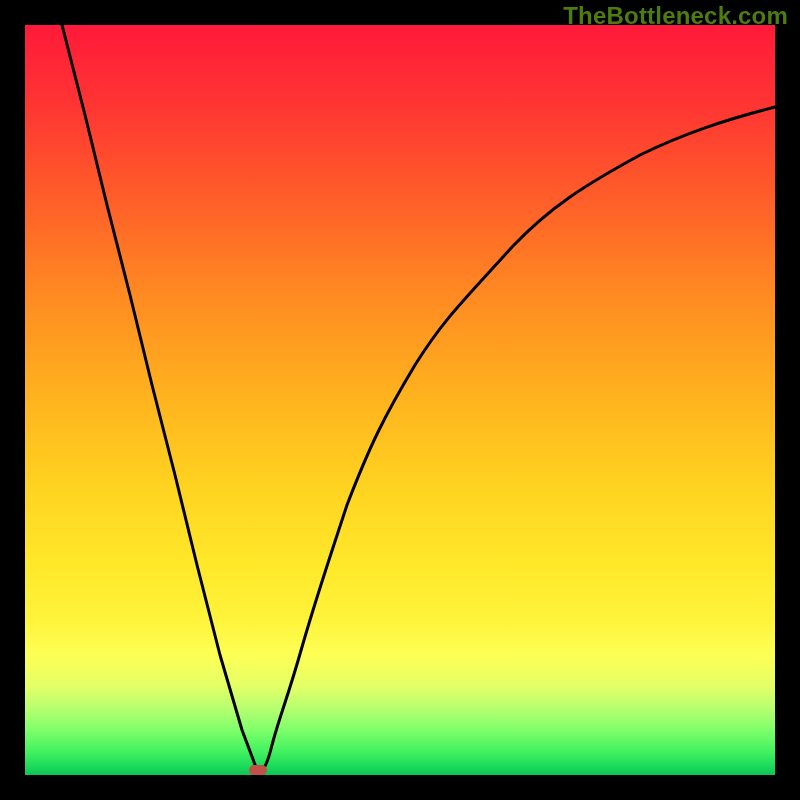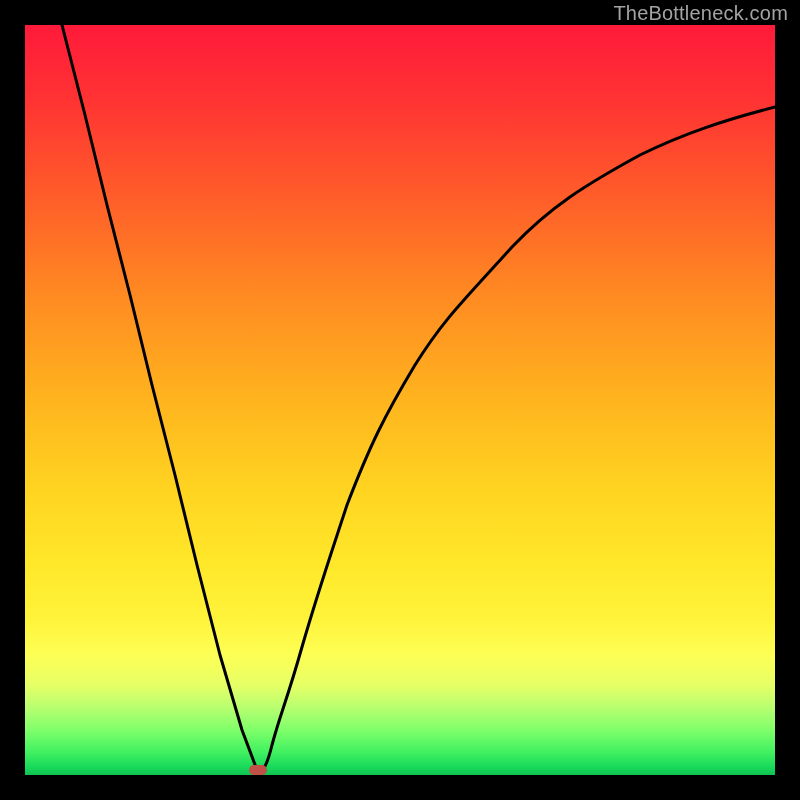--- a/index.html
+++ b/index.html
@@ -40,23 +40,23 @@
       #7fff6a 94%,
       #40f060 97%,
       #18d85a 99%,
       #0fc252 100%
     );
   }
   .watermark {
     position: absolute;
     top: 2px;
     right: 12px;
-    color: #a3a3a3;
-    font-size: 20px;
-    font-weight: 400;
+    color: #4d7c0f;
+    font-size: 24px;
+    font-weight: 700;
     letter-spacing: 0.2px;
   }
   .curve-svg {
     position: absolute;
     top: 25px;
     left: 25px;
     width: 750px;
     height: 750px;
   }
   .minimum-marker {

